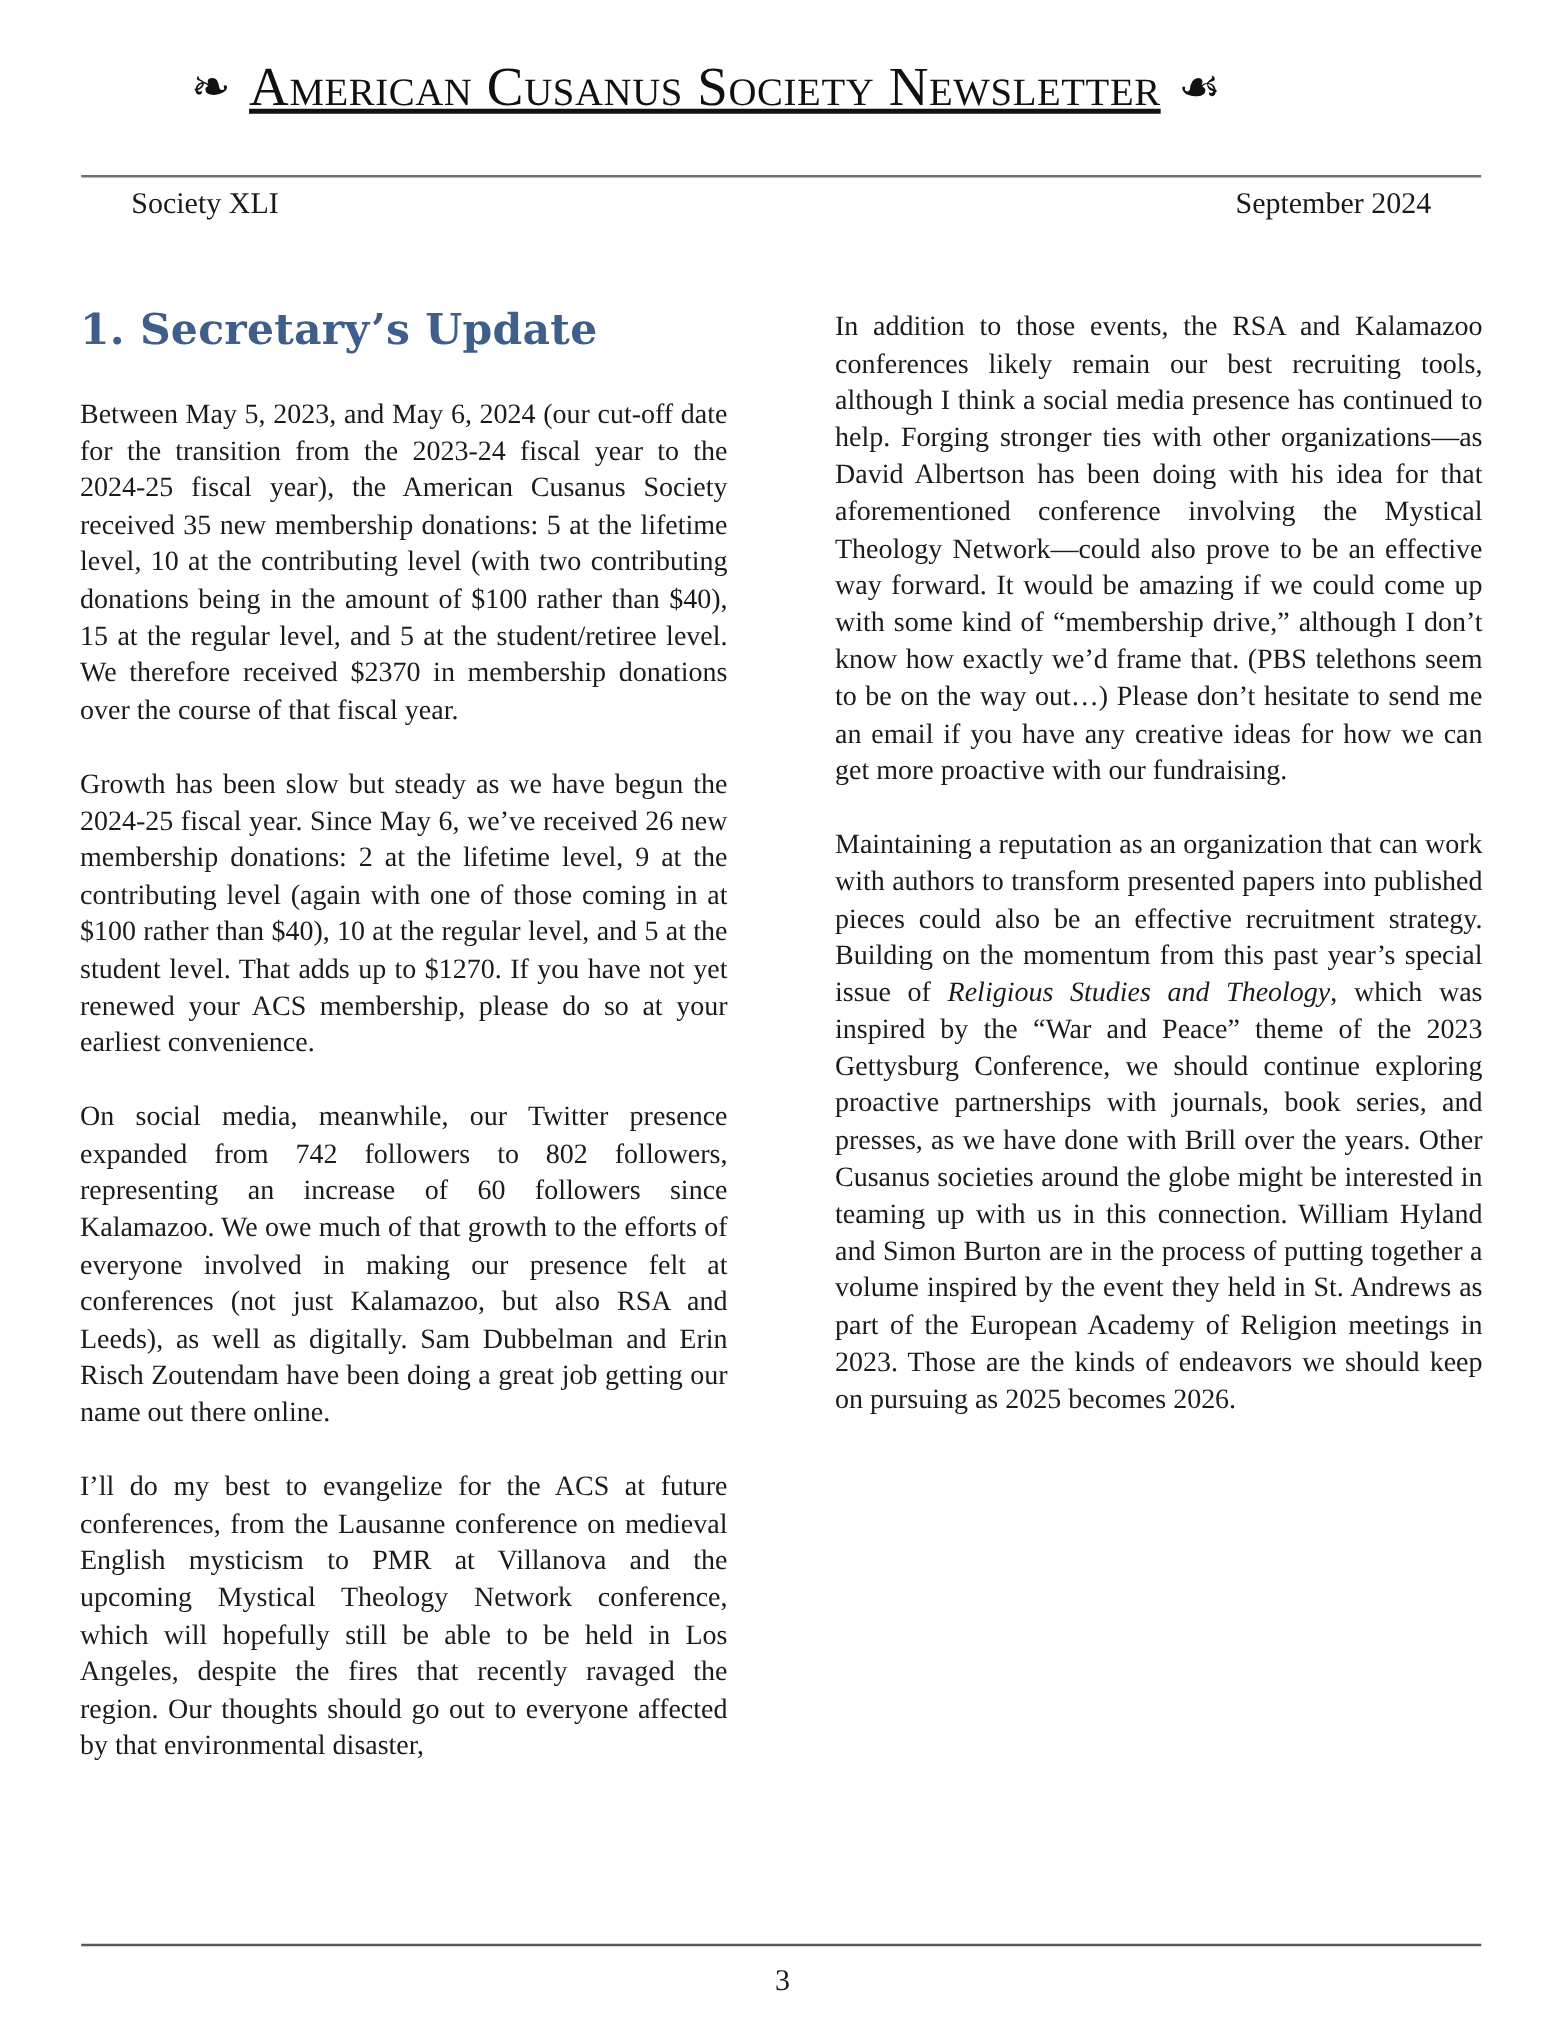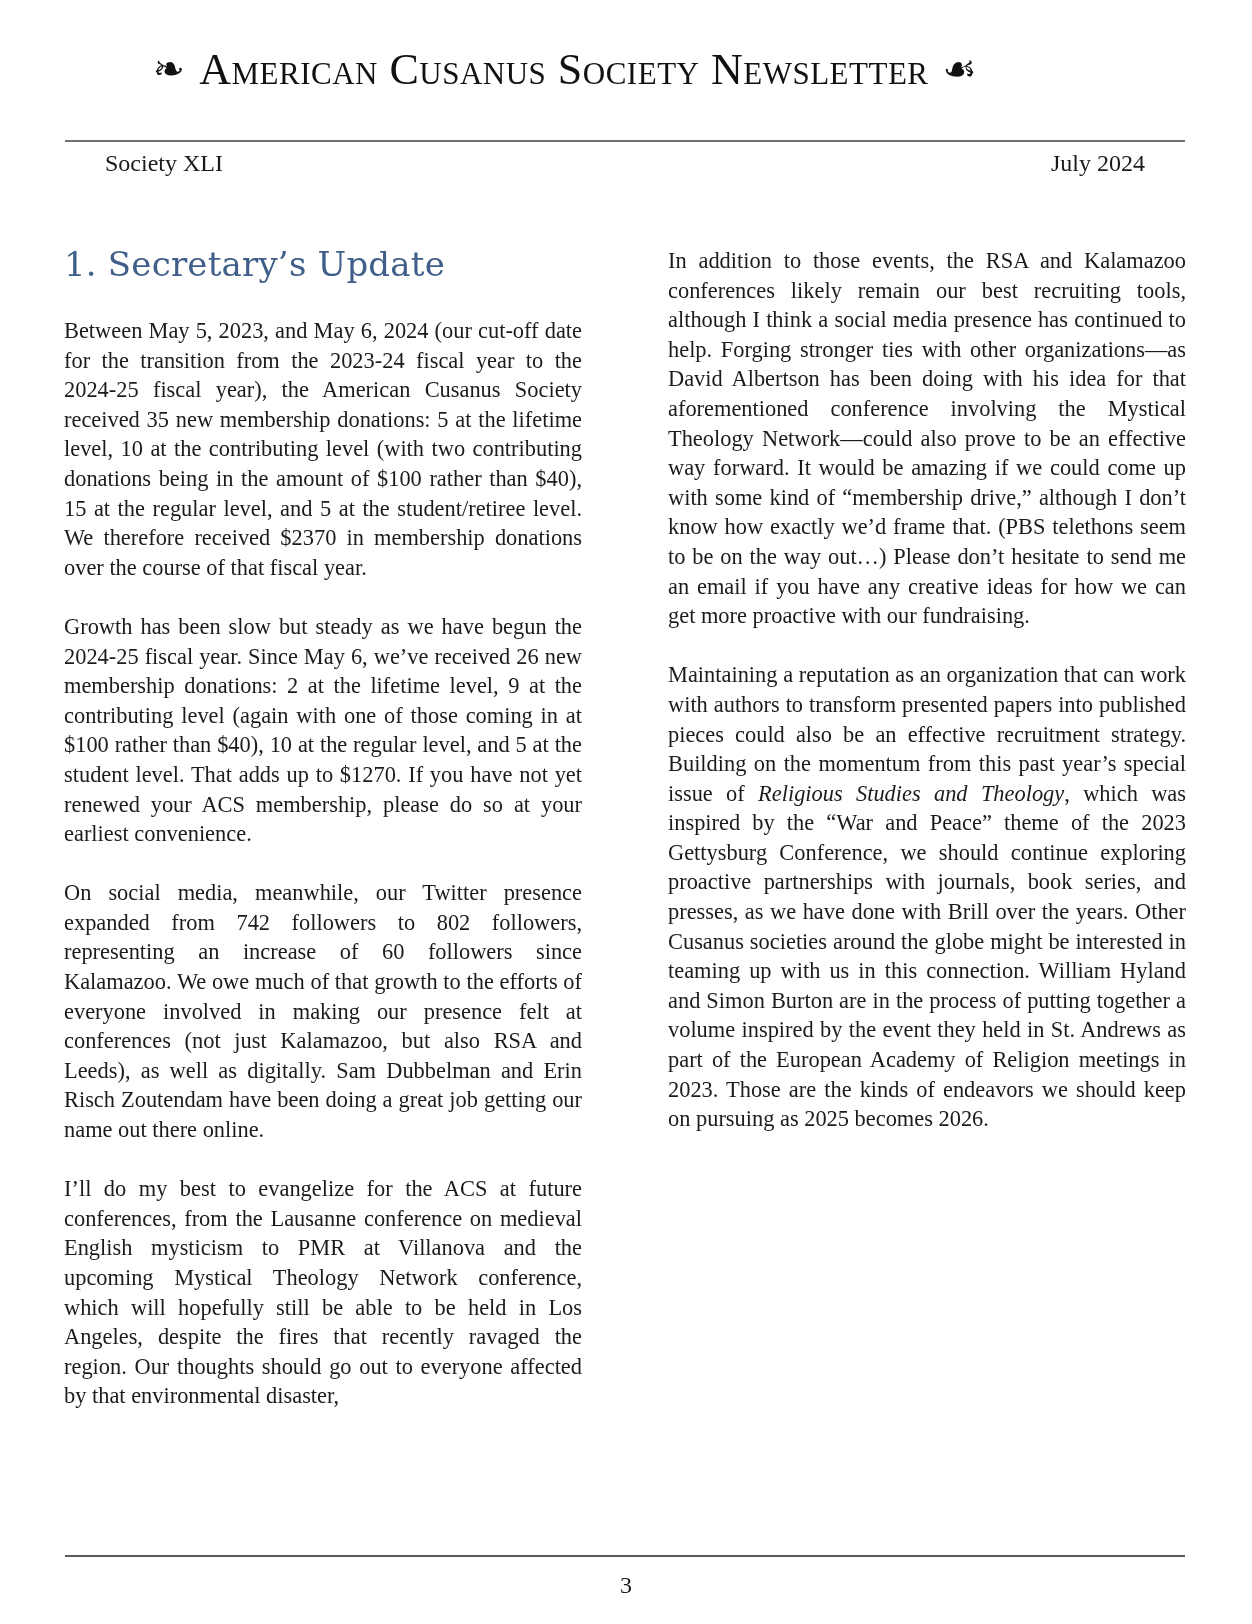--- a/index.html
+++ b/index.html
@@ -1,50 +1,50 @@
 <!DOCTYPE html>
 <html><head>
 <meta charset="utf-8">
 <style>
   html, body { margin: 0; padding: 0; background: #ffffff; }
   body { width: 1252px; height: 1624px; position: relative; overflow: hidden; color: #1a1a1a; }
   .masthead { position: absolute; top: 44px; left: 0; width: 1130px; text-align: center;
-    font-family: "Liberation Serif", "DejaVu Serif", serif; font-size: 44px; color: #111; letter-spacing: 0.5px; }
+    font-family: "Liberation Serif", "DejaVu Serif", serif; font-size: 44px; color: #111; letter-spacing: 0.5px; text-decoration: underline; }
   .masthead .sc { font-variant: small-caps; }
   .masthead .orn { font-family: "DejaVu Serif", serif; font-size: 38px; display: inline-block; vertical-align: 2px; }
   .orn-left { margin-right: 14px; }
   .orn-right { margin-left: 14px; }
   .rule { position: absolute; left: 65px; width: 1120px; height: 2px; background: #707070; }
   .rule-top { top: 140px; }
   .rule-bottom { top: 1555px; height: 2px; background: #5a5a5a; }
   .meta { position: absolute; top: 150px; font-family: "Liberation Serif", serif; font-size: 24px; color: #1a1a1a; }
   .meta-left { left: 105px; }
   .meta-right { right: 107px; }
   .col { position: absolute; font-family: "Liberation Serif", "DejaVu Serif", serif; font-size: 22.4px; line-height: 29.6px; text-align: justify; color: #1b1b1b; }
   .col-left { left: 64px; top: 316px; width: 518px; }
   .col-right { left: 668px; top: 246px; width: 518px; }
   .col p { margin: 0 0 29.6px 0; }
   .section-title { position: absolute; left: 64px; top: 244px; font-family: "DejaVu Serif", "Liberation Serif", serif;
-    font-size: 34px; color: #3f5f8a; font-weight: normal; margin: 0; letter-spacing: 0.2px; }
+    font-size: 34px; color: #3f5f8a; font-weight: bold; margin: 0; letter-spacing: 0.2px; }
   .sig { text-align: left; margin: 0; }
   .page-number { position: absolute; top: 1572px; left: 0; width: 1252px; text-align: center;
     font-family: "Liberation Serif", serif; font-size: 24px; color: #1a1a1a; }
   em { font-style: italic; }
 </style>
 </head>
 <body>
 
 <div class="masthead">
   <span class="orn orn-left">❧</span><span class="sc">American Cusanus Society Newsletter</span><span class="orn orn-right">☙</span>
 </div>
 
 <div class="rule rule-top"></div>
 
 <div class="meta meta-left">Society XLI</div>
-<div class="meta meta-right">July 2024</div>
+<div class="meta meta-right">September 2024</div>
 
 <h1 class="section-title">1. Secretary’s Update</h1>
 
 <div class="col col-left">
   <p>Between May 5, 2023, and May 6, 2024 (our cut-off date for the transition from the 2023-24 fiscal year to the 2024-25 fiscal year), the American Cusanus Society received 35 new membership donations: 5 at the lifetime level, 10 at the contributing level (with two contributing donations being in the amount of $100 rather than $40), 15 at the regular level, and 5 at the student/retiree level. We therefore received $2370 in membership donations over the course of that fiscal year.</p>
   <p>Growth has been slow but steady as we have begun the 2024-25 fiscal year. Since May 6, we’ve received 26 new membership donations: 2 at the lifetime level, 9 at the contributing level (again with one of those coming in at $100 rather than $40), 10 at the regular level, and 5 at the student level. That adds up to $1270. If you have not yet renewed your ACS membership, please do so at your earliest convenience.</p>
   <p>On social media, meanwhile, our Twitter presence expanded from 742 followers to 802 followers, representing an increase of 60 followers since Kalamazoo. We owe much of that growth to the efforts of everyone involved in making our presence felt at conferences (not just Kalamazoo, but also RSA and Leeds), as well as digitally. Sam Dubbelman and Erin Risch Zoutendam have been doing a great job getting our name out there online.</p>
   <p>I’ll do my best to evangelize for the ACS at future conferences, from the Lausanne conference on medieval English mysticism to PMR at Villanova and the upcoming Mystical Theology Network conference, which will hopefully still be able to be held in Los Angeles, despite the fires that recently ravaged the region. Our thoughts should go out to everyone affected by that environmental disaster,</p>
 </div>
 

